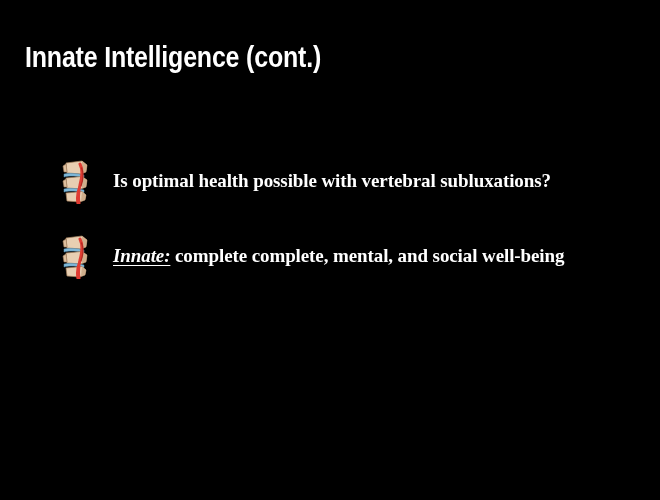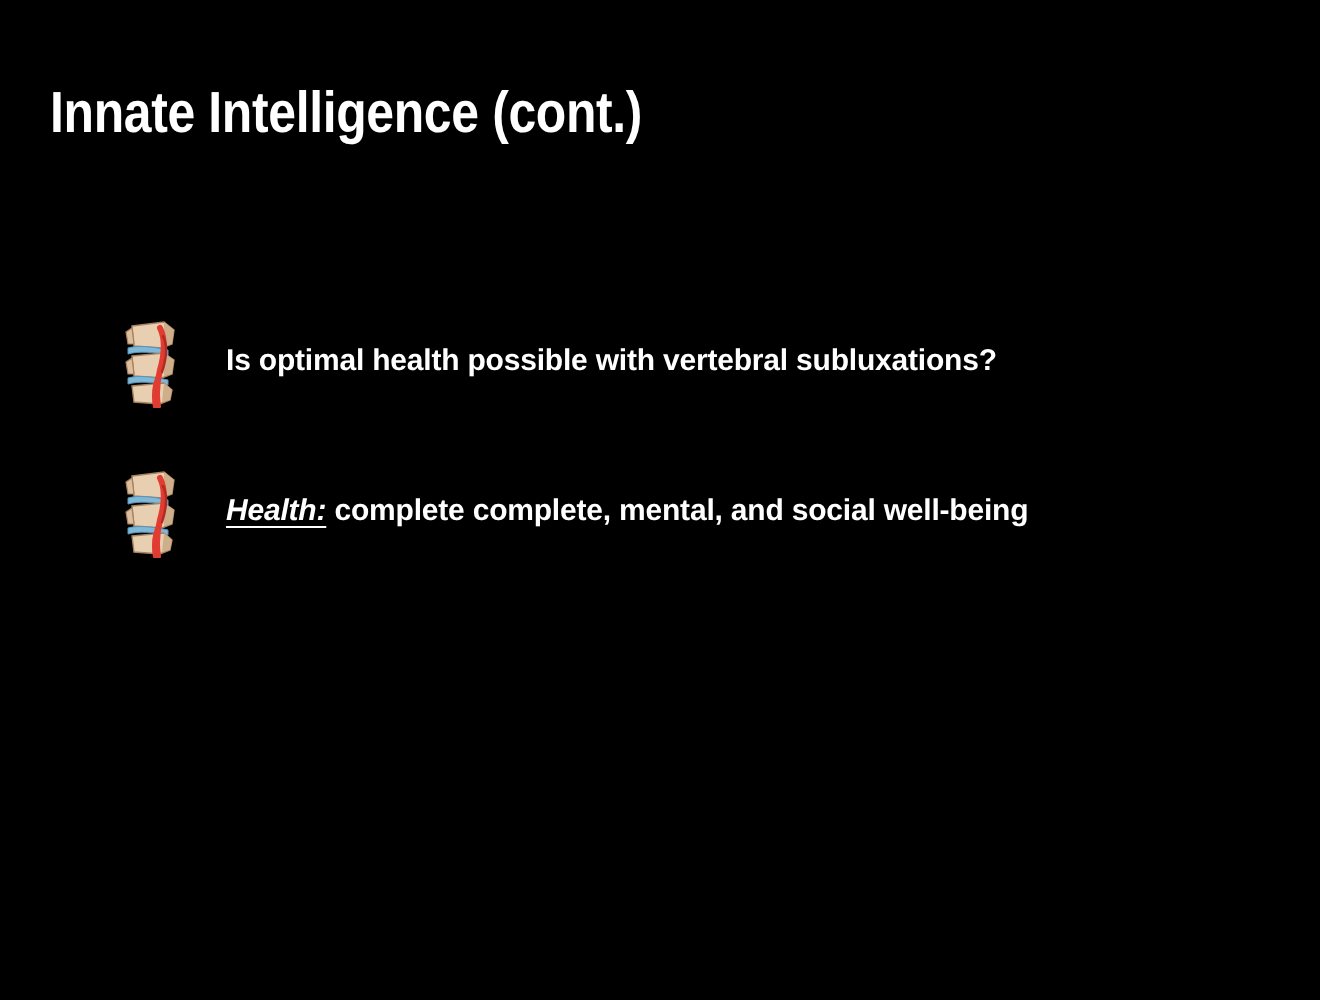--- a/index.html
+++ b/index.html
@@ -56,23 +56,23 @@
   .bullet-icon {
     flex: 0 0 auto;
     width: 30px;
     height: 44px;
     margin-right: 21px;
     display: block;
   }
 
   .bullet-text {
     color: #ffffff;
-    font-family: Liberation Sans, sans-serif;
+    font-family: Liberation Serif, serif;
     font-weight: bold;
-    font-size: 15px;
+    font-size: 19px;
     line-height: 20px;
     letter-spacing: -0.1px;
     padding-top: 11px;
     white-space: nowrap;
   }
 
   .lead-term {
     font-style: italic;
     font-weight: bold;
     text-decoration: underline;
@@ -127,17 +127,17 @@
           <path d="M20 16.5 L25 20 L24 27 L20 28 Z" fill="#cfae8c"></path>
           <path d="M4 19 L1 21 L2 27 L5 27 Z" fill="#ddbf9e" stroke="#a6825f" stroke-width="0.6"></path>
           <path d="M2 29 C7 27.5 15 28.5 22 30 L22 32.5 C15 31 7 30.5 2 32 Z" fill="#7fb8d8" stroke="#5a94b8" stroke-width="0.5"></path>
           <path d="M4 33 L20 31.5 L24 35 L23 40 L18 42 L5 41 Z" fill="#e8cfb2" stroke="#a6825f" stroke-width="0.7"></path>
           <path d="M20 31.5 L24 35 L23 40 L19 41 Z" fill="#cfae8c"></path>
           <path d="M18 4 C21 10 20 18 18 25 C16.5 31 16 37 17 43" fill="none" stroke="#e03c32" stroke-width="3" stroke-linecap="round"></path>
           <path d="M19.5 8 C22 13 21 20 19 26" fill="none" stroke="#b02a22" stroke-width="1.2" stroke-linecap="round"></path>
           <path d="M17.5 27 C15 32 14.5 38 15.5 43.5" fill="none" stroke="#e03c32" stroke-width="2" stroke-linecap="round"></path>
         </svg>
       </span>
-      <span class="bullet-text"><span class="lead-term">Health:</span><span> complete complete, mental, and social well-being</span></span>
+      <span class="bullet-text"><span class="lead-term">Innate:</span><span> complete complete, mental, and social well-being</span></span>
     </div>
 
   </div>
 </div>
 
 </body></html>

